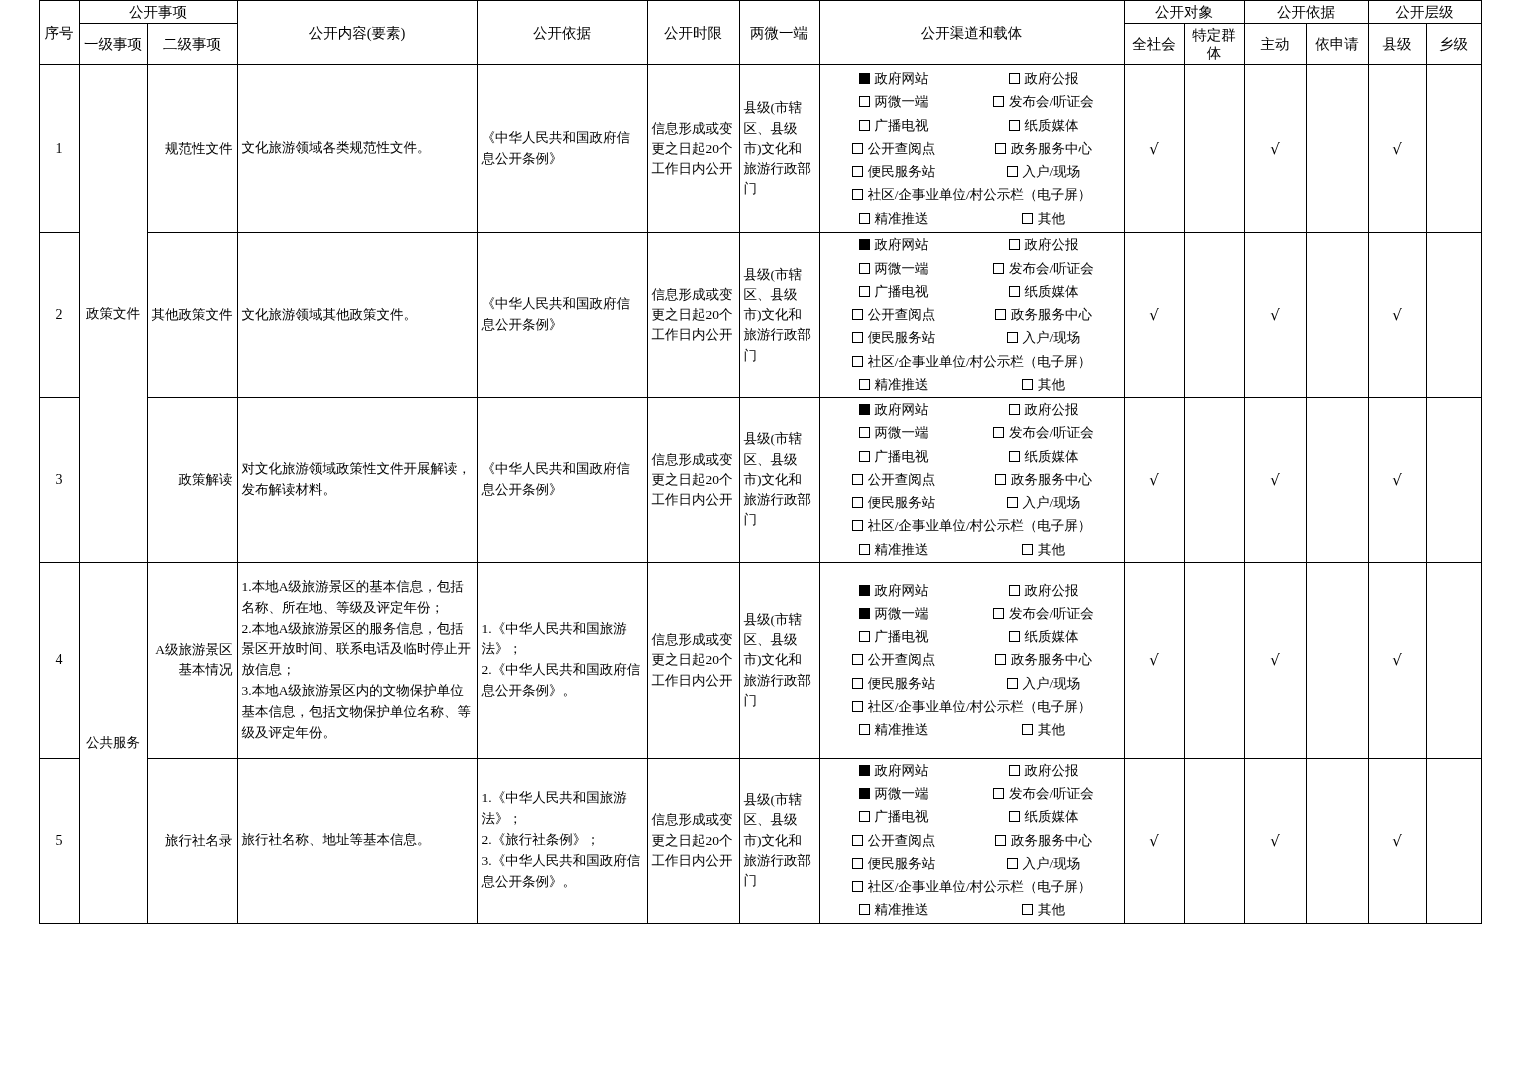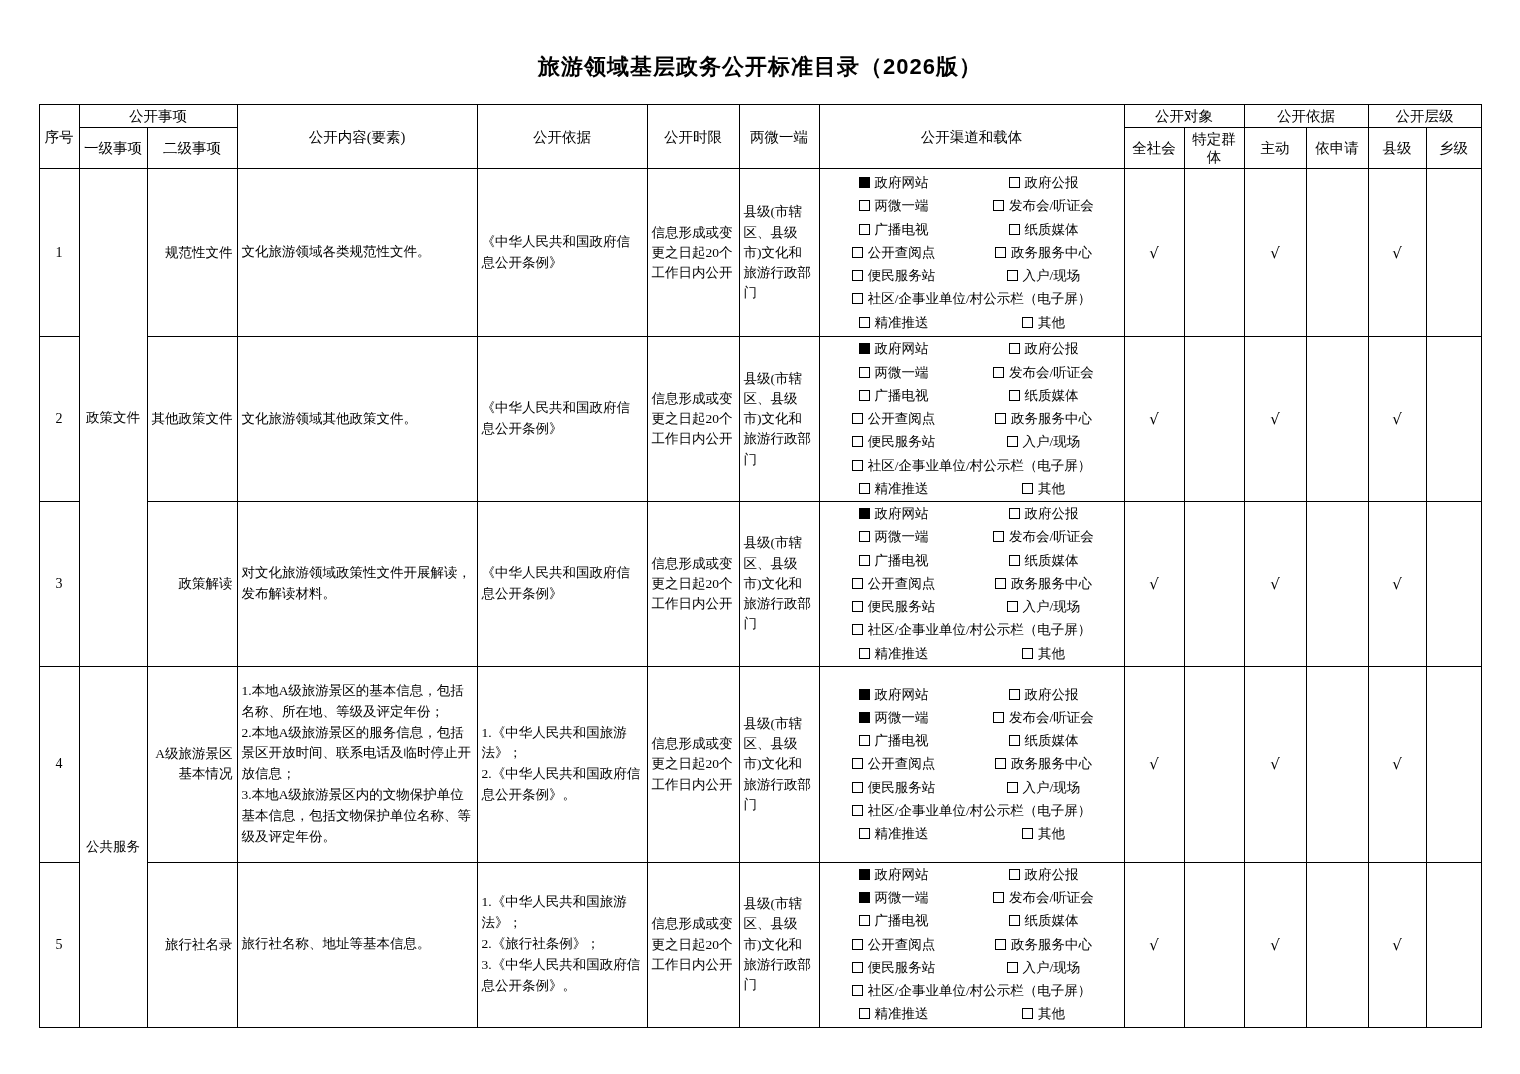--- a/index.html
+++ b/index.html
@@ -94,21 +94,20 @@
     background: #ffffff;
   }
   .box.filled { background: #000000; }
   .tick { font-family: "DejaVu Sans", sans-serif; font-size: 15px; }
 </style>
 </head>
 <body>
 
 <div class="page">
 
-  <div class="doc-title">旅游领域基层政务公开标准目录（2026版）</div>
 
   <table class="catalog">
     <colgroup>
       <col class="col-seq">
         <col class="col-lv1">
         <col class="col-lv2">
         <col class="col-content">
       <col class="col-basis">
         <col class="col-limit">
         <col class="col-subject">

